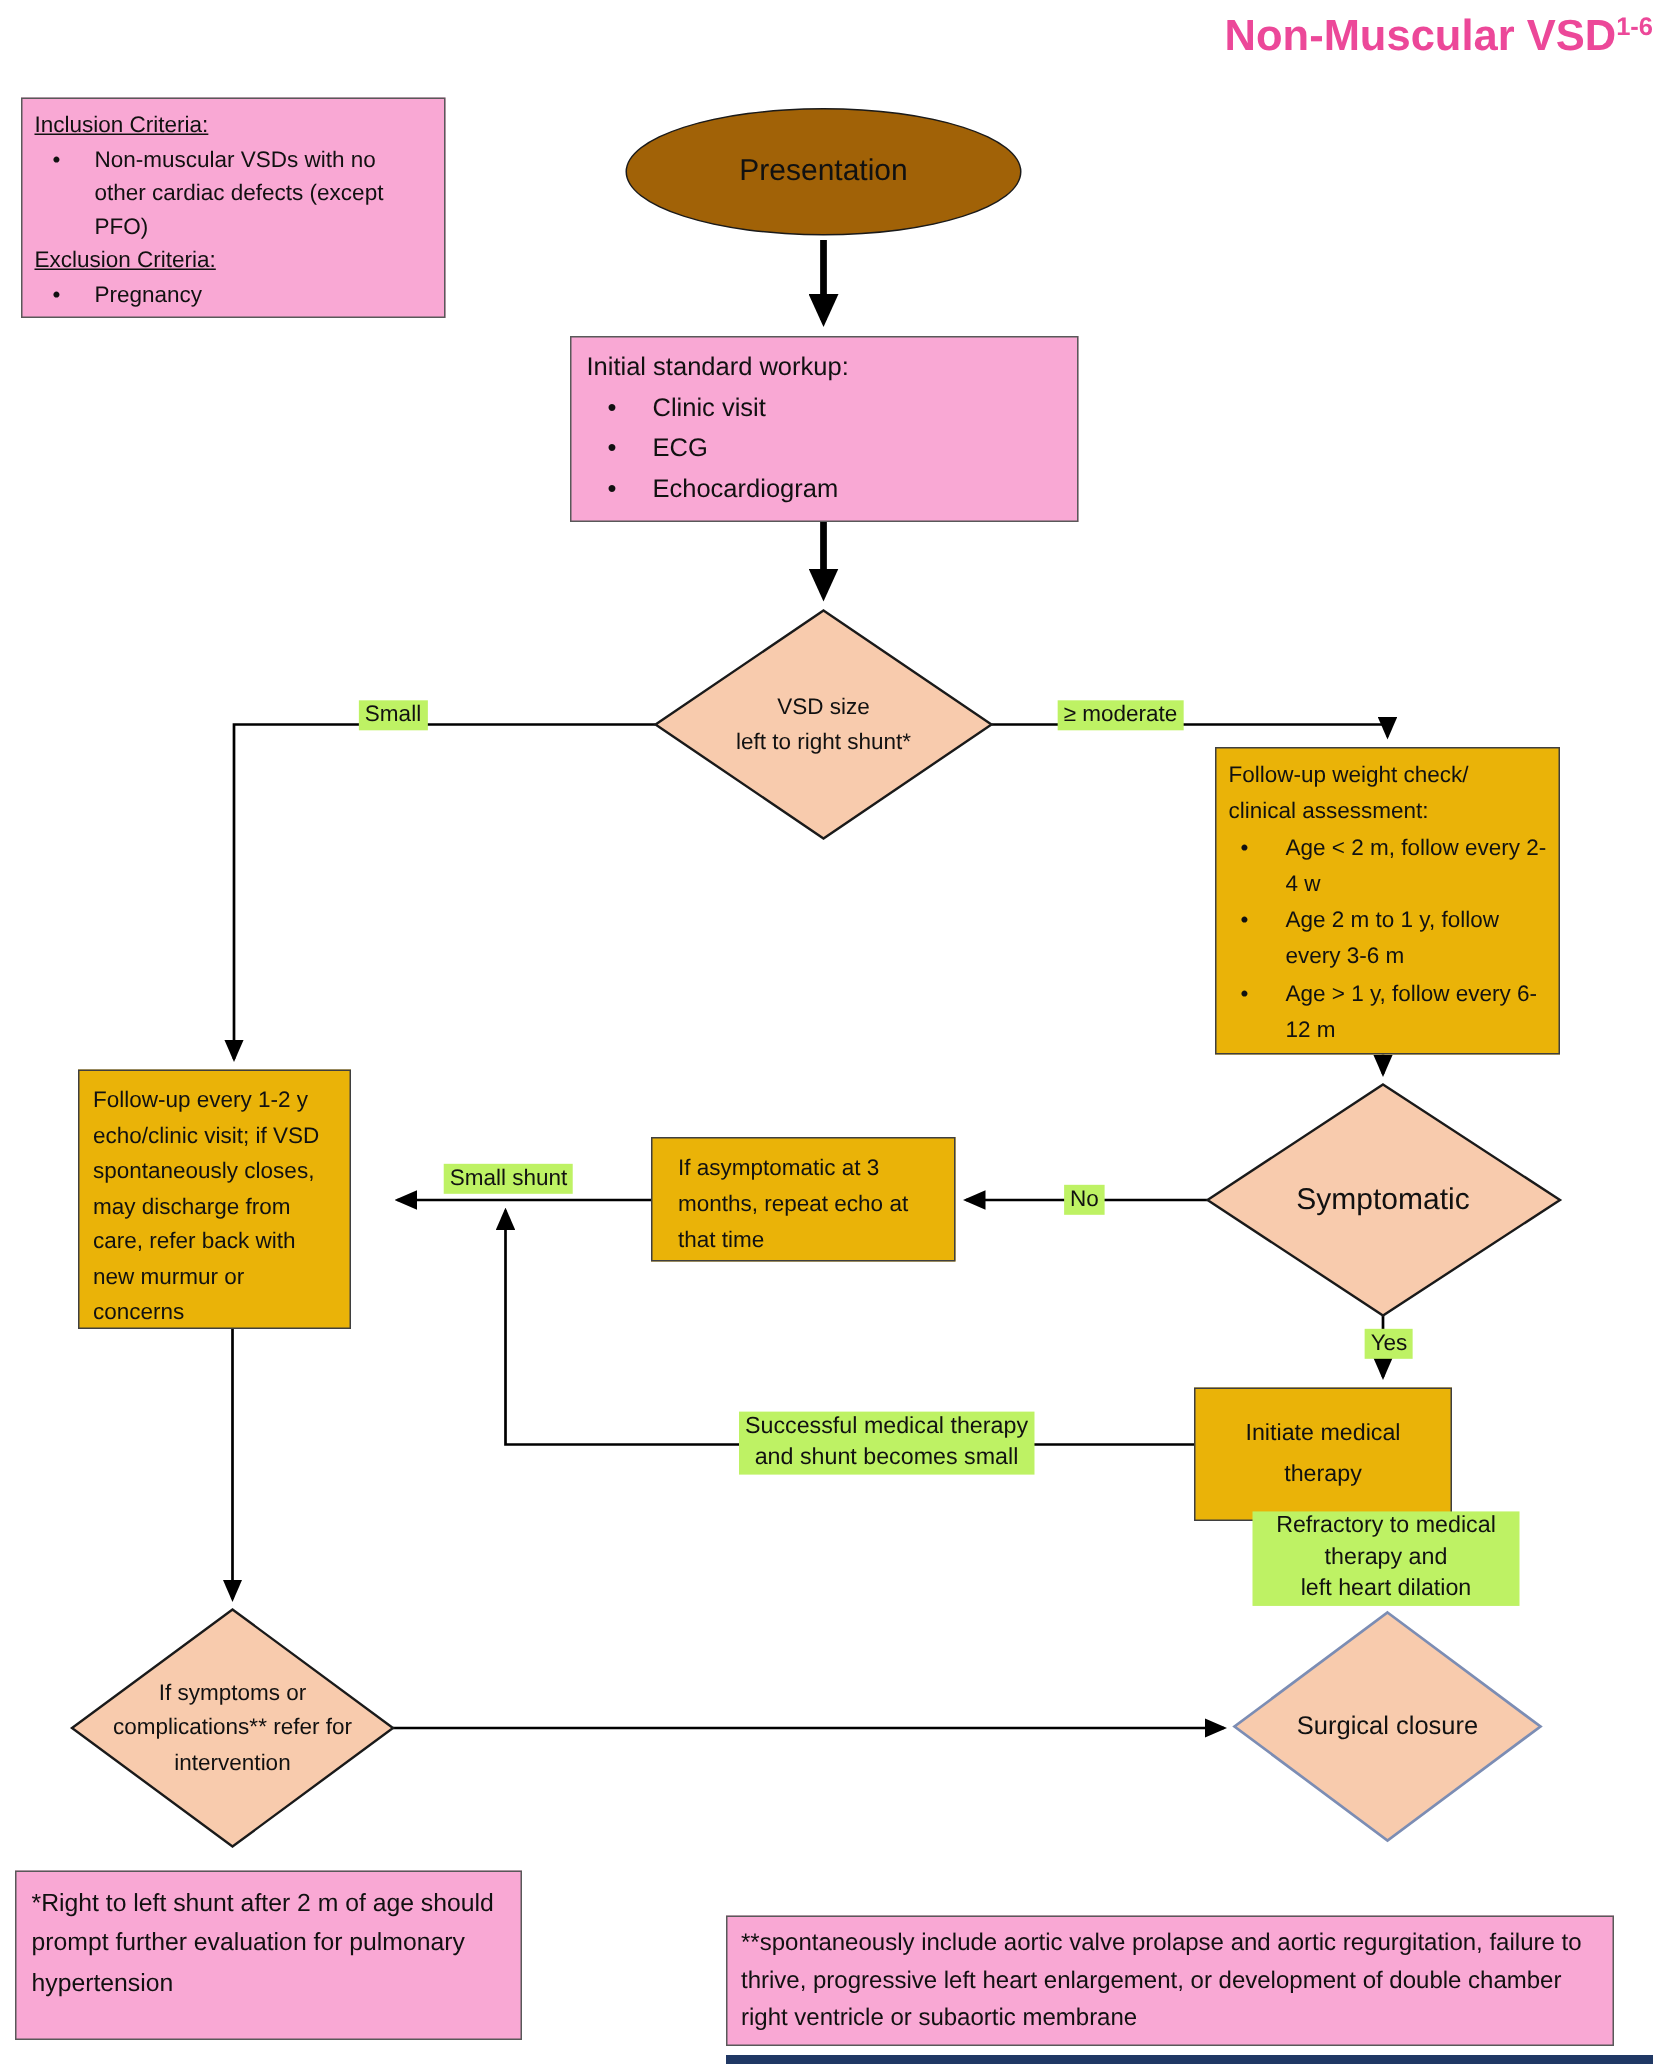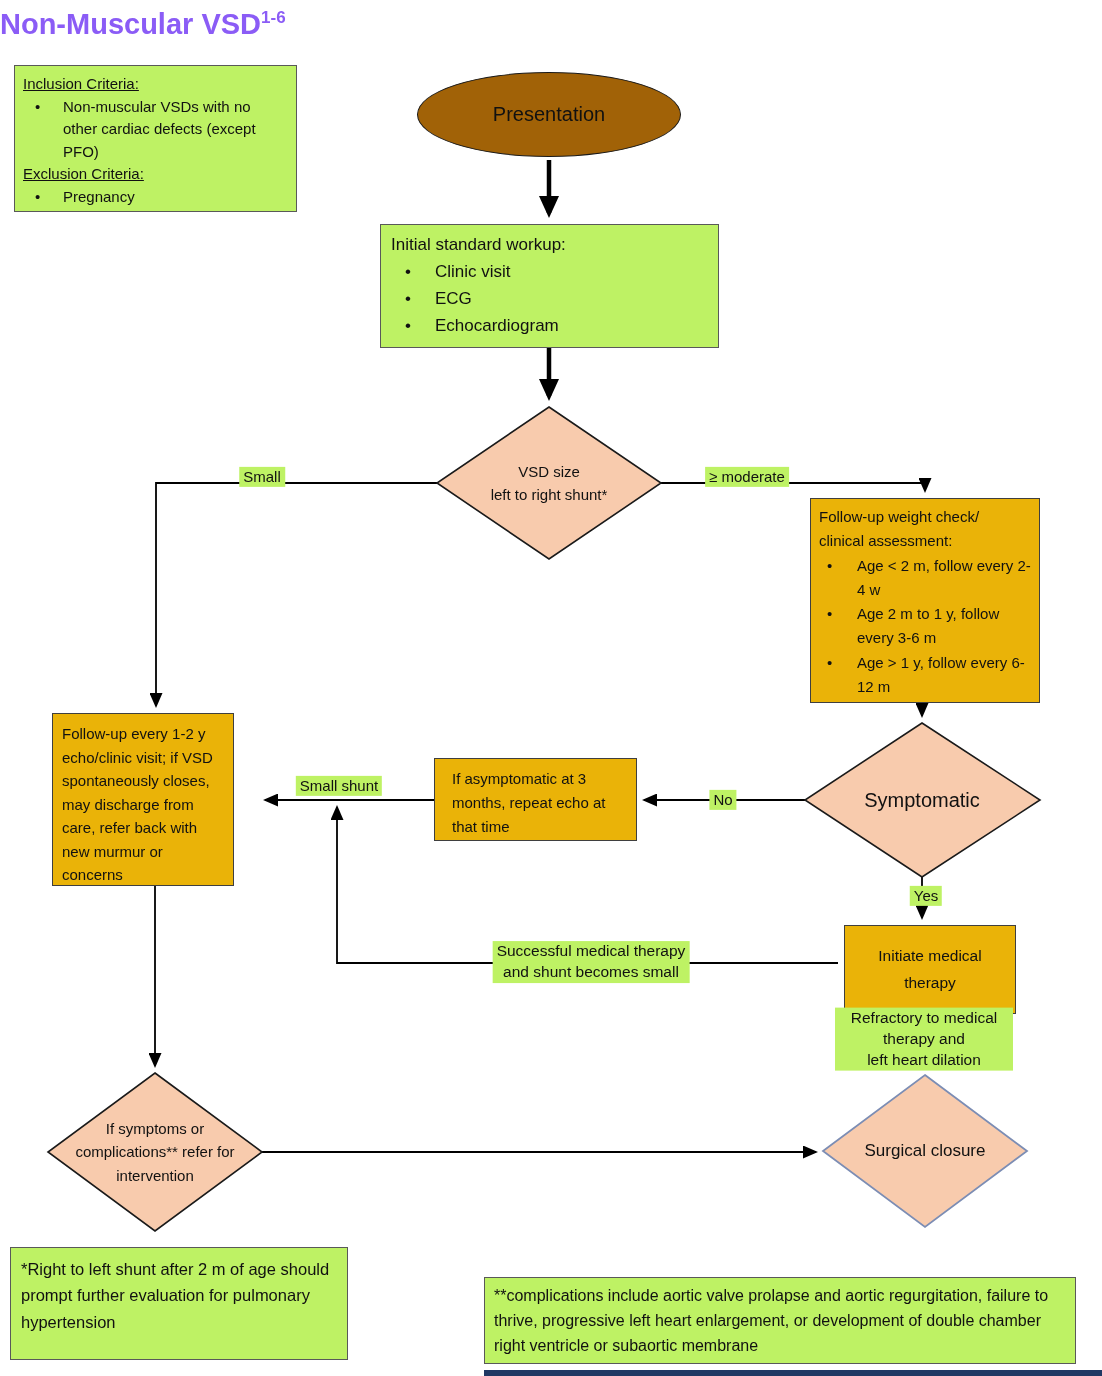--- a/index.html
+++ b/index.html
@@ -11,32 +11,32 @@
     width: 1102px;
     height: 1376px;
     background: #ffffff;
     overflow: hidden;
   }
 
   .title {
     position: absolute;
     left: 0; top: 8px;
     width: 100%;
-    text-align: left;
+    text-align: right;
     font-size: 29px;
     font-weight: bold;
-    color: #8b5cf6;
+    color: #ec4899;
   }
   .title sup { font-size: 17px; font-weight: bold; }
 
   svg.connectors { position: absolute; left: 0; top: 0; z-index: 1; }
 
   .node { position: absolute; z-index: 2; }
 
-  .green-box  { background: #bef264; border: 1.6px solid #595959; }
+  .green-box  { background: #f9a8d4; border: 1.6px solid #595959; }
   .yellow-box { background: #eab308; border: 1.6px solid #3f3f3f; }
 
   .ellipse {
     left: 417px; top: 72px; width: 264px; height: 85px;
     background: #a16207; border: 1.6px solid #1a1a1a;
     border-radius: 50%;
     display: flex; align-items: center; justify-content: center;
     font-size: 20px;
   }
 
@@ -52,21 +52,21 @@
   .workup li::before { content: "\2022"; position: absolute; left: 14px; }
 
   .weight { left: 810px; top: 498px; width: 230px; height: 205px; padding: 6px 8px; font-size: 15px; line-height: 1.62; }
   .weight .hd { white-space: pre-line; }
   .weight ul { list-style: none; }
   .weight li { position: relative; padding-left: 38px; }
   .weight li::before { content: "\2022"; position: absolute; left: 8px; }
 
   .followup-small { left: 52px; top: 713px; width: 182px; height: 173px; padding: 8px 9px; font-size: 15px; line-height: 1.57; }
   .asympt { left: 434px; top: 758px; width: 203px; height: 83px; padding: 8px 17px; font-size: 15px; line-height: 1.6; }
-  .initiate { left: 844px; top: 925px; width: 172px; height: 89px; font-size: 15.5px; line-height: 1.7;
+  .initiate { left: 796px; top: 925px; width: 172px; height: 89px; font-size: 15.5px; line-height: 1.7;
               display: flex; align-items: center; justify-content: center; text-align: center; white-space: pre-line; }
 
   .diamond-text {
     position: absolute; z-index: 2;
     display: flex; align-items: center; justify-content: center;
     text-align: center; white-space: pre-line;
   }
   .vsd-text        { left: 449px; top: 453px; width: 200px; height: 60px; font-size: 15px; line-height: 1.55; }
   .symptomatic-text{ left: 822px; top: 780px; width: 200px; height: 40px; font-size: 20px; }
   .ifsymp-text     { left: 62px;  top: 1110px; width: 186px; height: 84px; font-size: 15px; line-height: 1.55; }
@@ -182,17 +182,17 @@
   <div class="edge-label" style="left:747px; top:477px;">≥ moderate</div>
   <div class="edge-label" style="left:723px; top:800px;">No</div>
   <div class="edge-label" style="left:339px; top:786px;">Small shunt</div>
   <div class="edge-label" style="left:926px; top:896px;">Yes</div>
   <div class="edge-label" style="left:591px; top:962px; font-size:15.5px;">Successful medical therapy
 and shunt becomes small</div>
   <div class="edge-label" style="left:924px; top:1039px; font-size:15.5px;">Refractory to medical therapy and
 left heart dilation</div>
 
   <div class="node green-box note note1">*Right to left shunt after 2 m of age should prompt further evaluation for pulmonary hypertension</div>
-  <div class="node green-box note note2">**complications include aortic valve prolapse and aortic regurgitation, failure to thrive, progressive left heart enlargement, or development of double chamber right ventricle or subaortic membrane</div>
+  <div class="node green-box note note2">**spontaneously include aortic valve prolapse and aortic regurgitation, failure to thrive, progressive left heart enlargement, or development of double chamber right ventricle or subaortic membrane</div>
 
   <div class="node navy-strip"></div>
 
 </div>
 
 </body></html>

